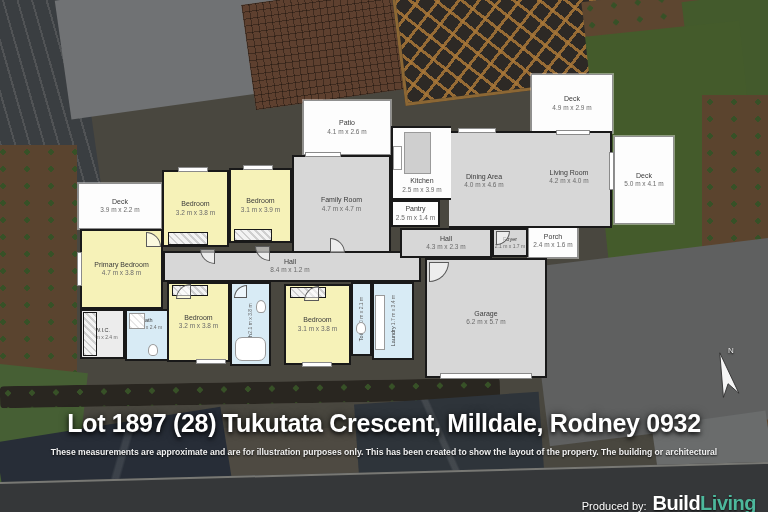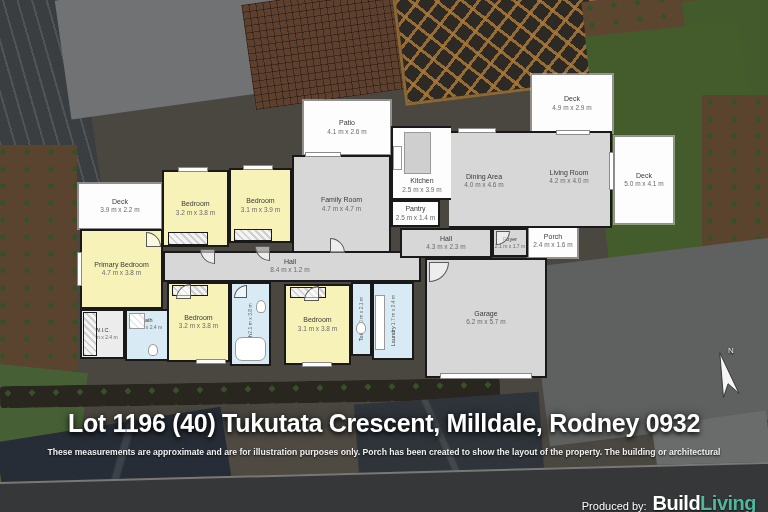--- a/index.html
+++ b/index.html
@@ -218,23 +218,23 @@
 
   <div class="compass">
     <span class="n">N</span>
     <svg width="40" height="58" viewBox="0 0 40 58">
       <g transform="rotate(-15 20 30)">
         <polygon points="20,6 28,50 20,38 12,50" fill="#f5f5f5" stroke="#2a2a2a" stroke-width="0.8"></polygon>
       </g>
     </svg>
   </div>
 
-  <div class="title">Lot 1196 (40) Tukutata Crescent, Milldale, Rodney 0932</div>
+  <div class="title">Lot 1897 (28) Tukutata Crescent, Milldale, Rodney 0932</div>
   <div class="disclaimer">
-    <div>These measurements are approximate and are for illustration purposes only. Porch has been created to show the layout of the property. The building or architectural</div>
+    <div>These measurements are approximate and are for illustration purposes only. This has been created to show the layout of the property. The building or architectural</div>
   </div>
   <div class="producer">
     <span class="pfx">Produced by:</span>
     <span>
       <span class="b">Build</span><span class="v">Living</span>
     </span>
   </div>
 
 </div>
 

